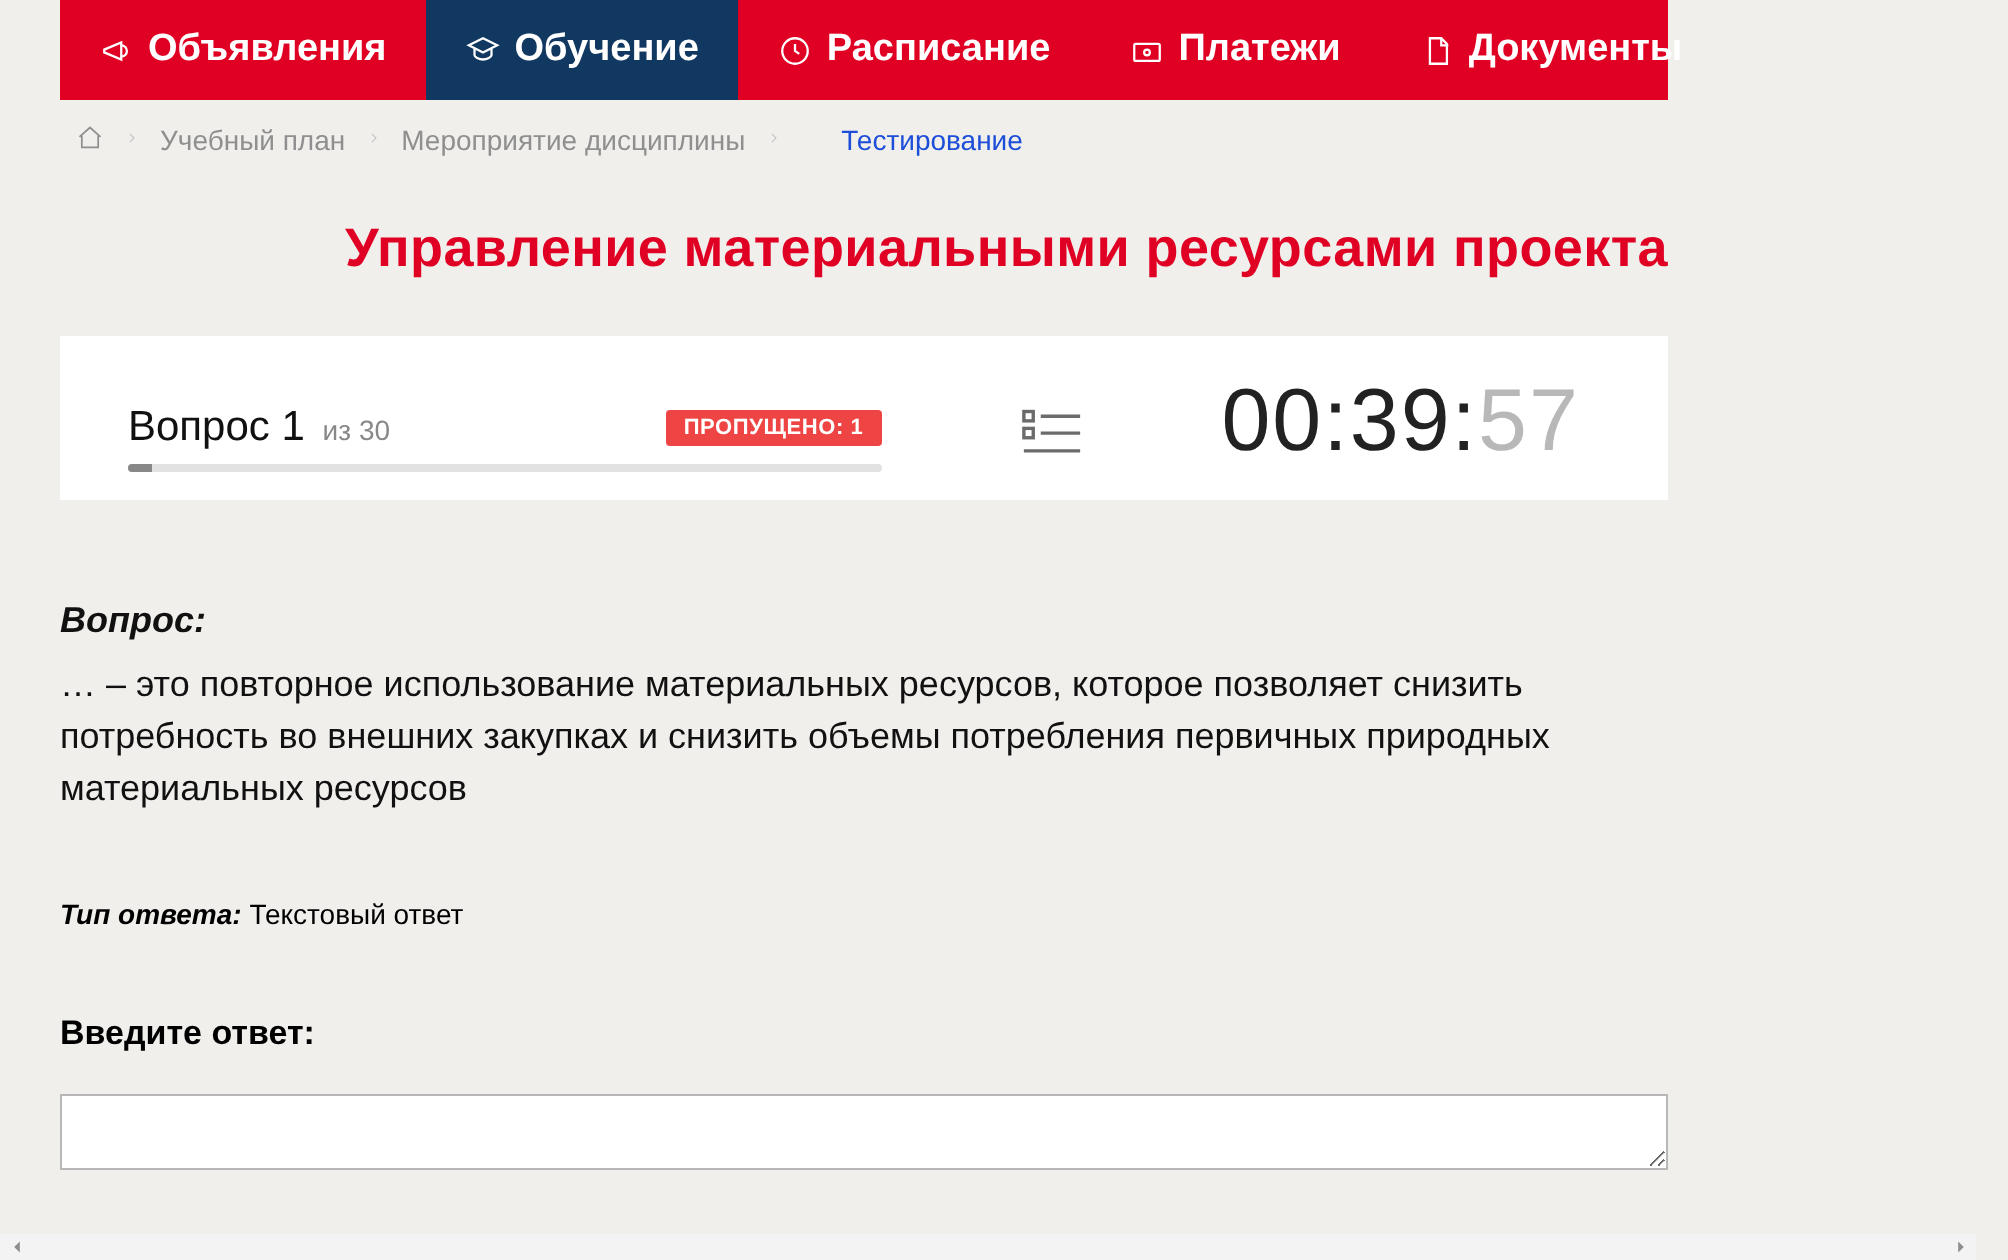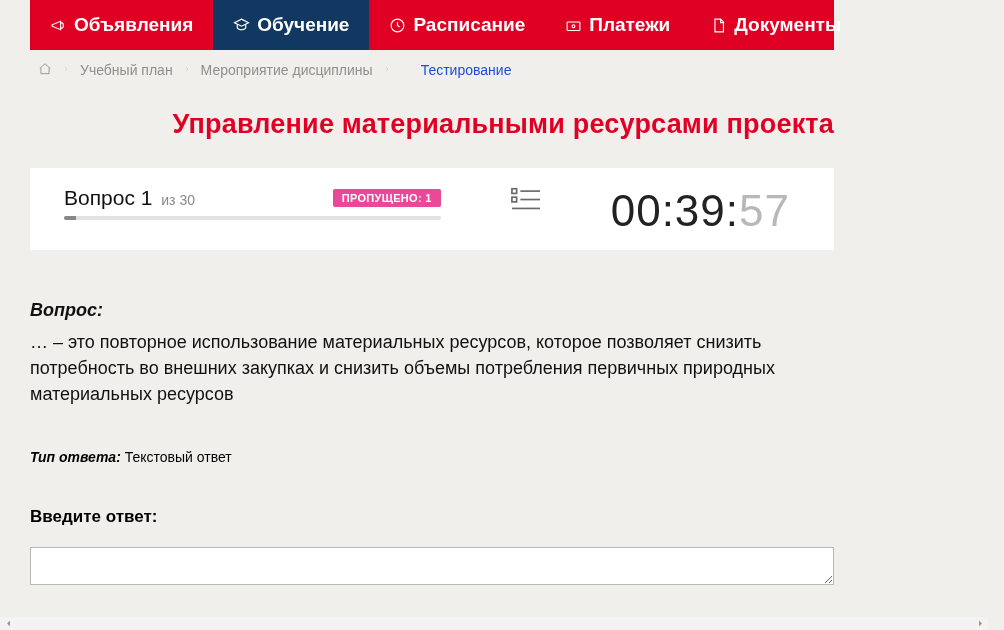--- a/index.html
+++ b/index.html
@@ -60,34 +60,34 @@
       font-weight: 700;
       margin: 18px 30px 28px;
       letter-spacing: 0.2px;
     }
 
     .card {
       background: #fff;
       margin: 0 30px 50px;
       padding: 18px 34px 14px;
       display: flex;
-      align-items: flex-start;
+      align-items: flex-end;
       gap: 30px;
     }
     .progress-col { flex: 1; }
     .q-row {
       display: flex;
       justify-content: space-between;
       align-items: center;
       margin-bottom: 6px;
     }
     .q-label { font-size: 21px; font-weight: 400; color: #111; }
     .q-label .of { font-size: 14px; font-weight: 400; color: #888; margin-left: 3px; }
     .skipped-badge {
-      background: #ec4899;
+      background: #ef4444;
       color: #fff;
       font-size: 11px;
       font-weight: 700;
       padding: 3px 9px;
       border-radius: 2px;
       letter-spacing: 0.3px;
     }
     .progress-bar {
       width: 100%;
       height: 4px;

